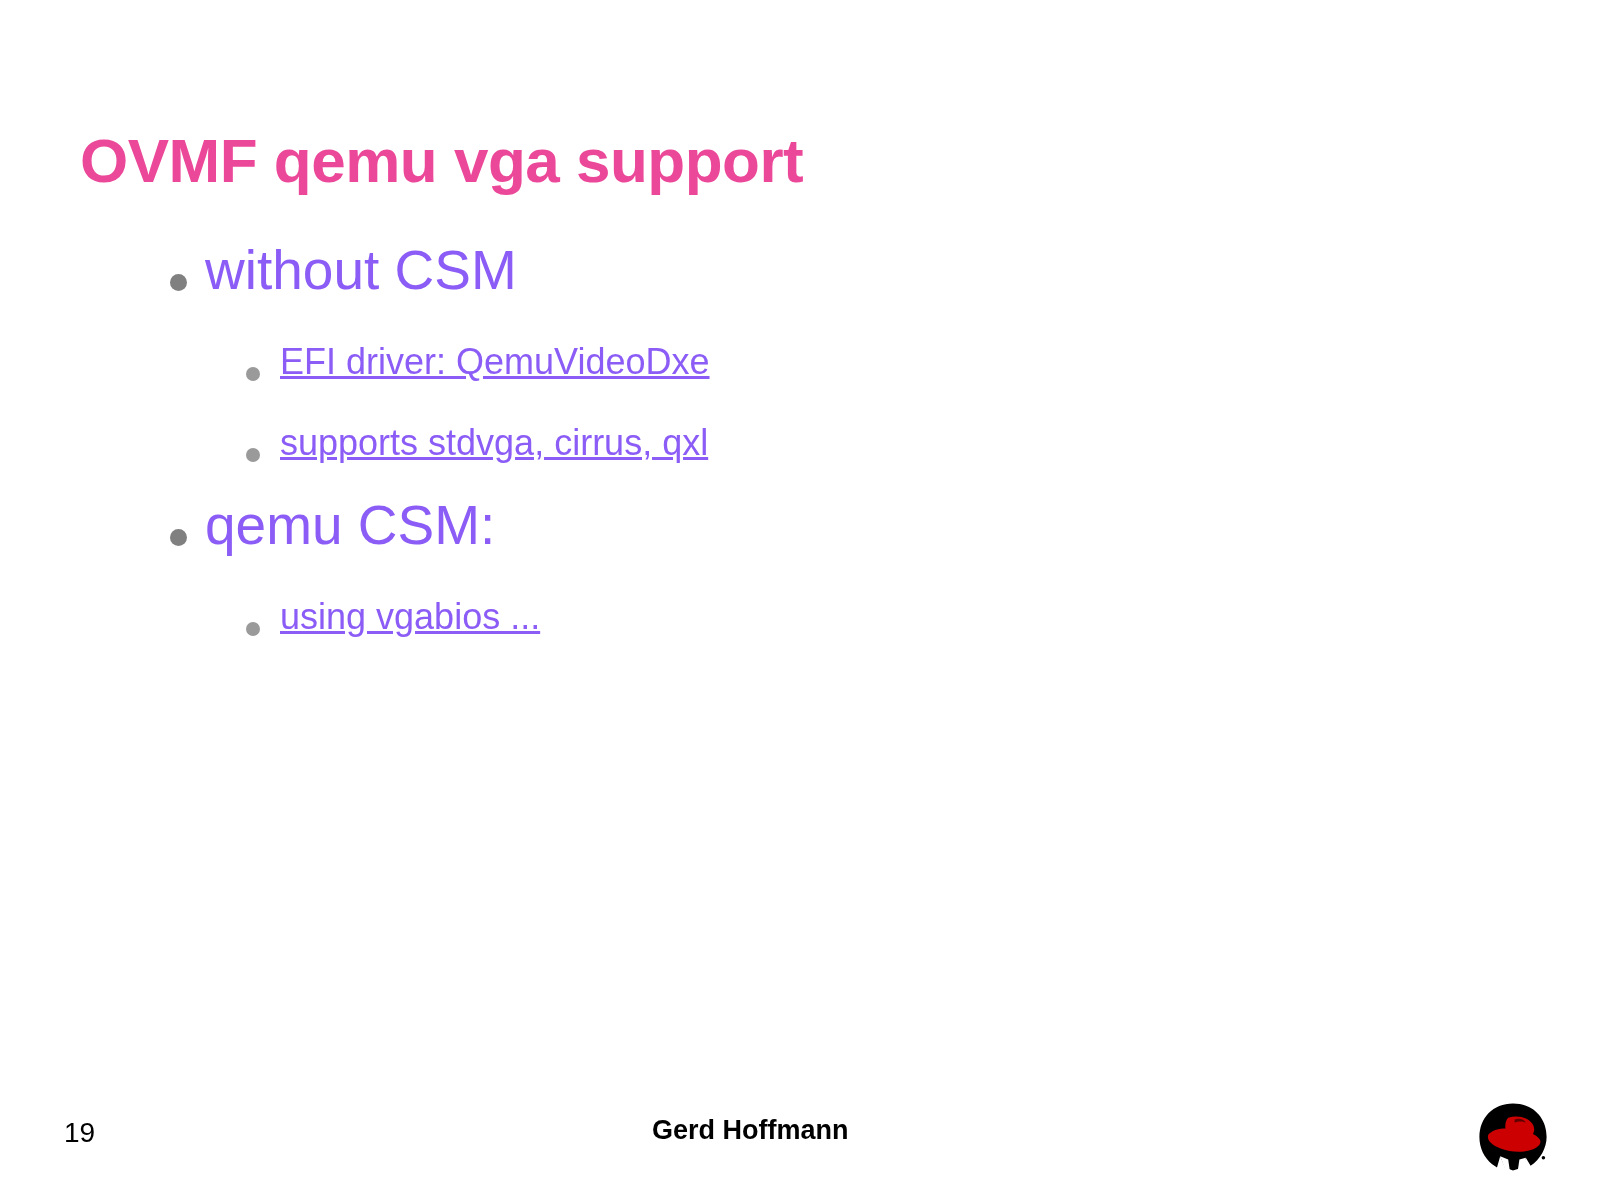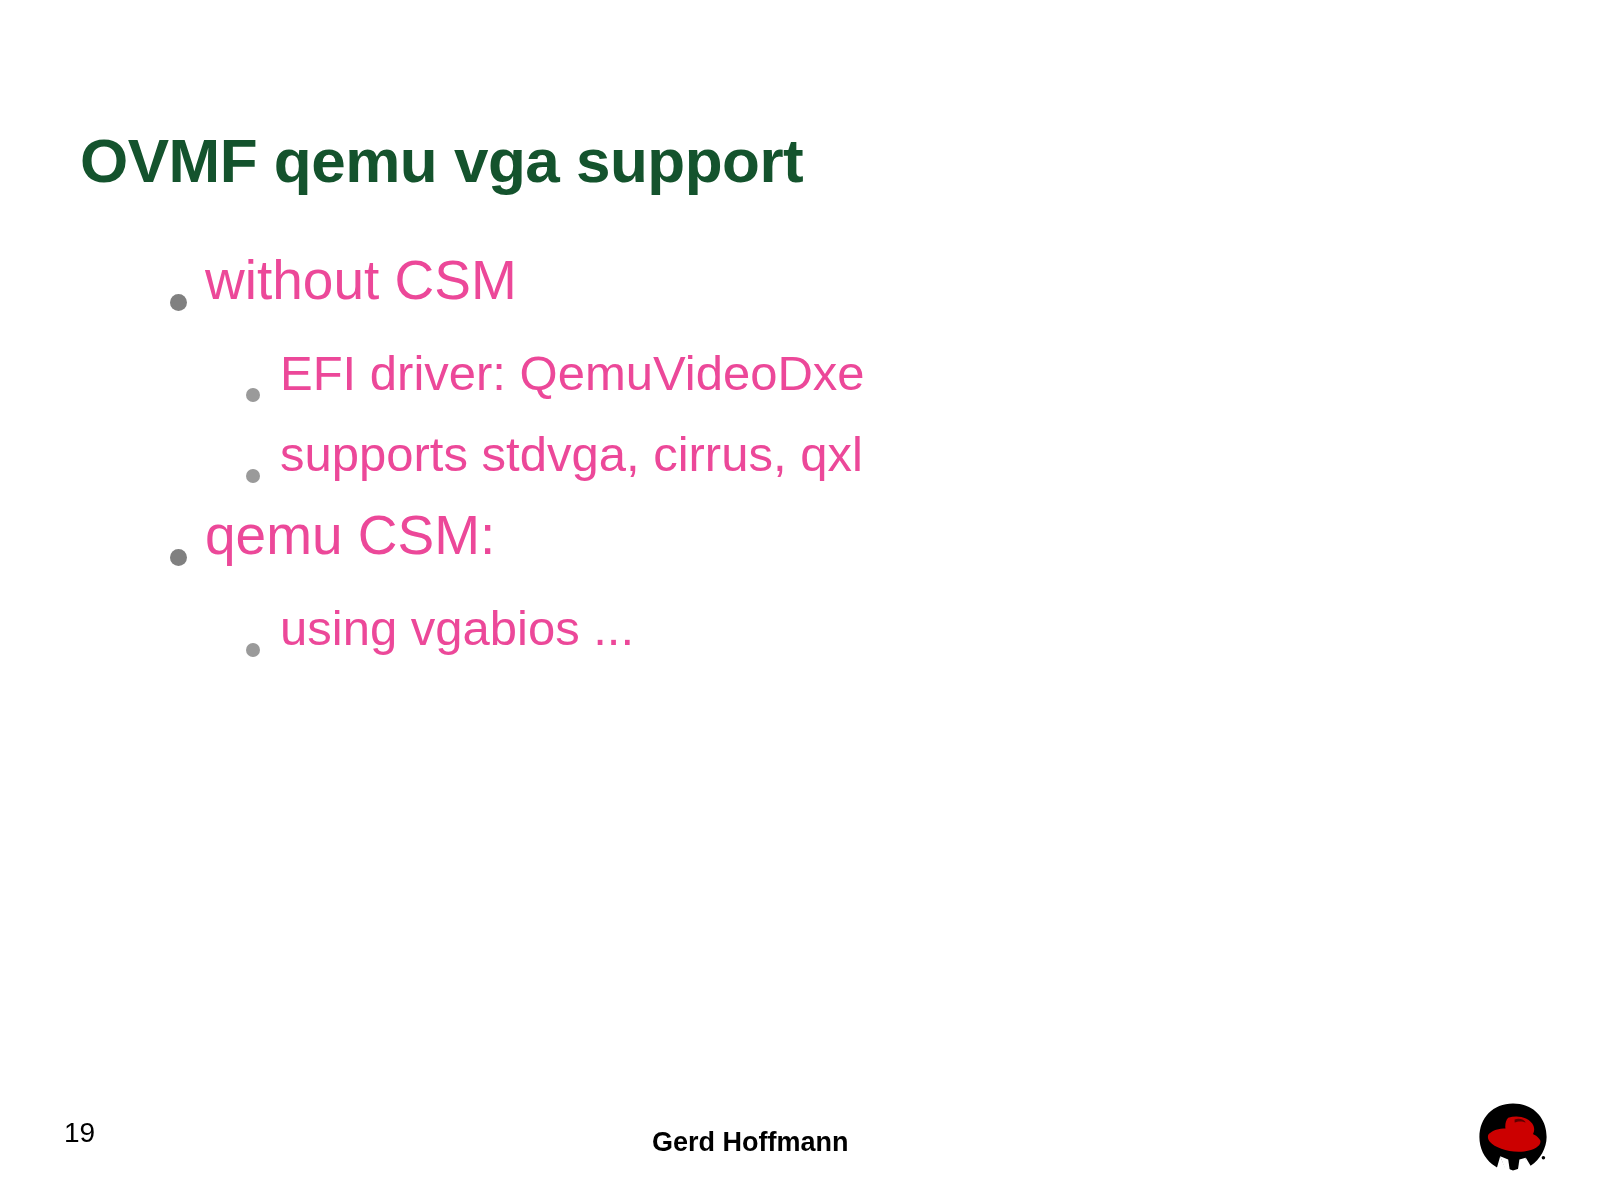--- a/index.html
+++ b/index.html
@@ -20,39 +20,39 @@
   }
 
   
   .slide-title {
     position: absolute;
     left: 80px;
     top: 86px;
     width: 1420px;
     font-size: 62px;
     font-weight: bold;
-    color: #14532d;
+    color: #ec4899;
     letter-spacing: -0.5px;
     line-height: 1.05;
     white-space: nowrap;
   }
 
   
   .body-area {
     position: absolute;
     left: 0;
     top: 228px;
     width: 1599px;
   }
 
   .bullet-row {
     position: relative;
     display: flex;
-    align-items: flex-end;
-    color: #ec4899;
+    align-items: center;
+    color: #8b5cf6;
   }
 
   
   .bullet-row.lvl1 {
     padding-left: 170px;
     height: 83px;
   }
   .bullet-row.lvl1 .dot {
     width: 17px;
     height: 17px;
@@ -75,24 +75,25 @@
   }
   .bullet-row.lvl2 .dot {
     width: 14px;
     height: 14px;
     border-radius: 50%;
     background: #9a9a9a;
     margin-top: 25px;
     flex: 0 0 auto;
   }
   .bullet-row.lvl2 .btext {
-    font-size: 49px;
+    font-size: 36px;
     line-height: 58px;
     margin-left: 20px;
     white-space: nowrap;
+    text-decoration: underline;
   }
 
   
   .bullet-row.gap-top {
     margin-top: 10px;
   }
 
   
   .footer {
     position: absolute;
@@ -114,21 +115,20 @@
   .author {
     position: absolute;
     left: 652px;
     top: 36px;
     width: 160px;
     text-align: center;
     font-size: 27px;
     font-weight: bold;
     color: #000000;
     white-space: nowrap;
-    margin-top: 12px;
   }
 
   .logo {
     position: absolute;
     left: 1473px;
     top: 18px;
     width: 80px;
     height: 80px;
   }
   .logo svg {

